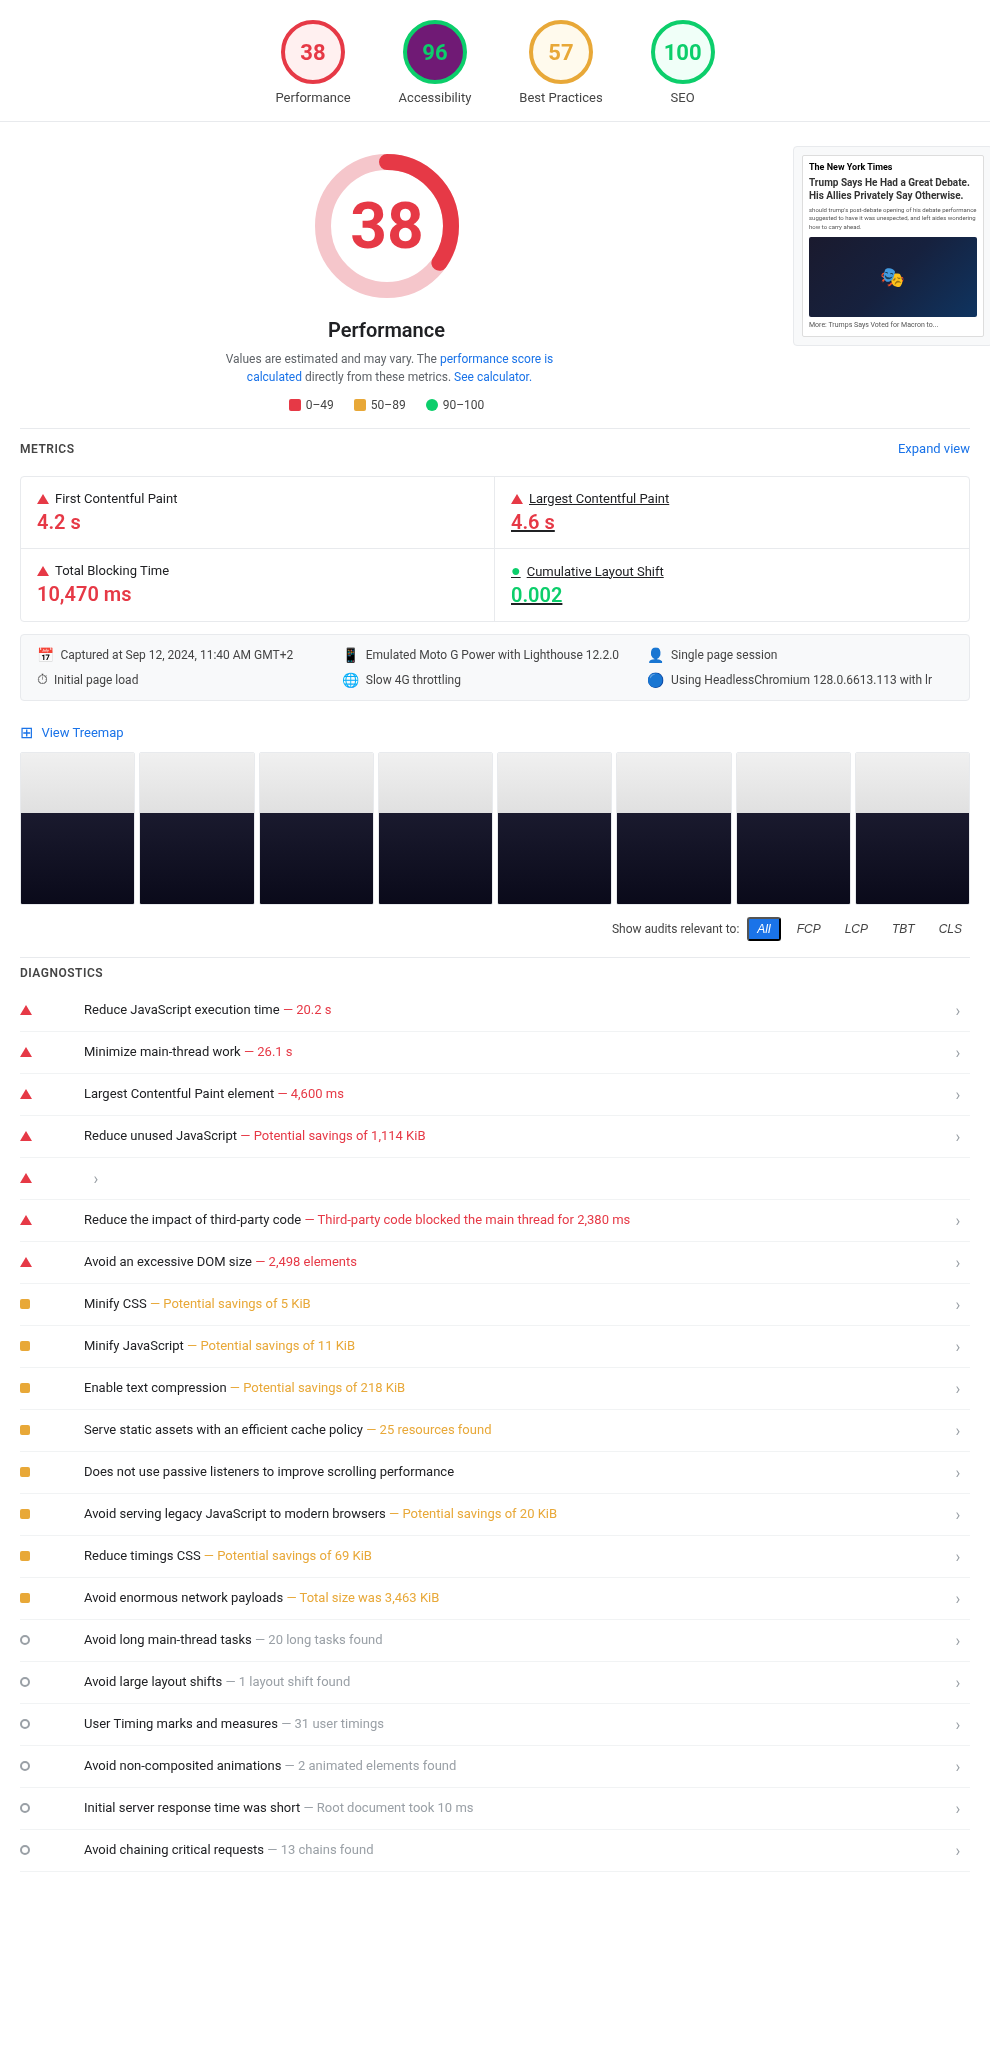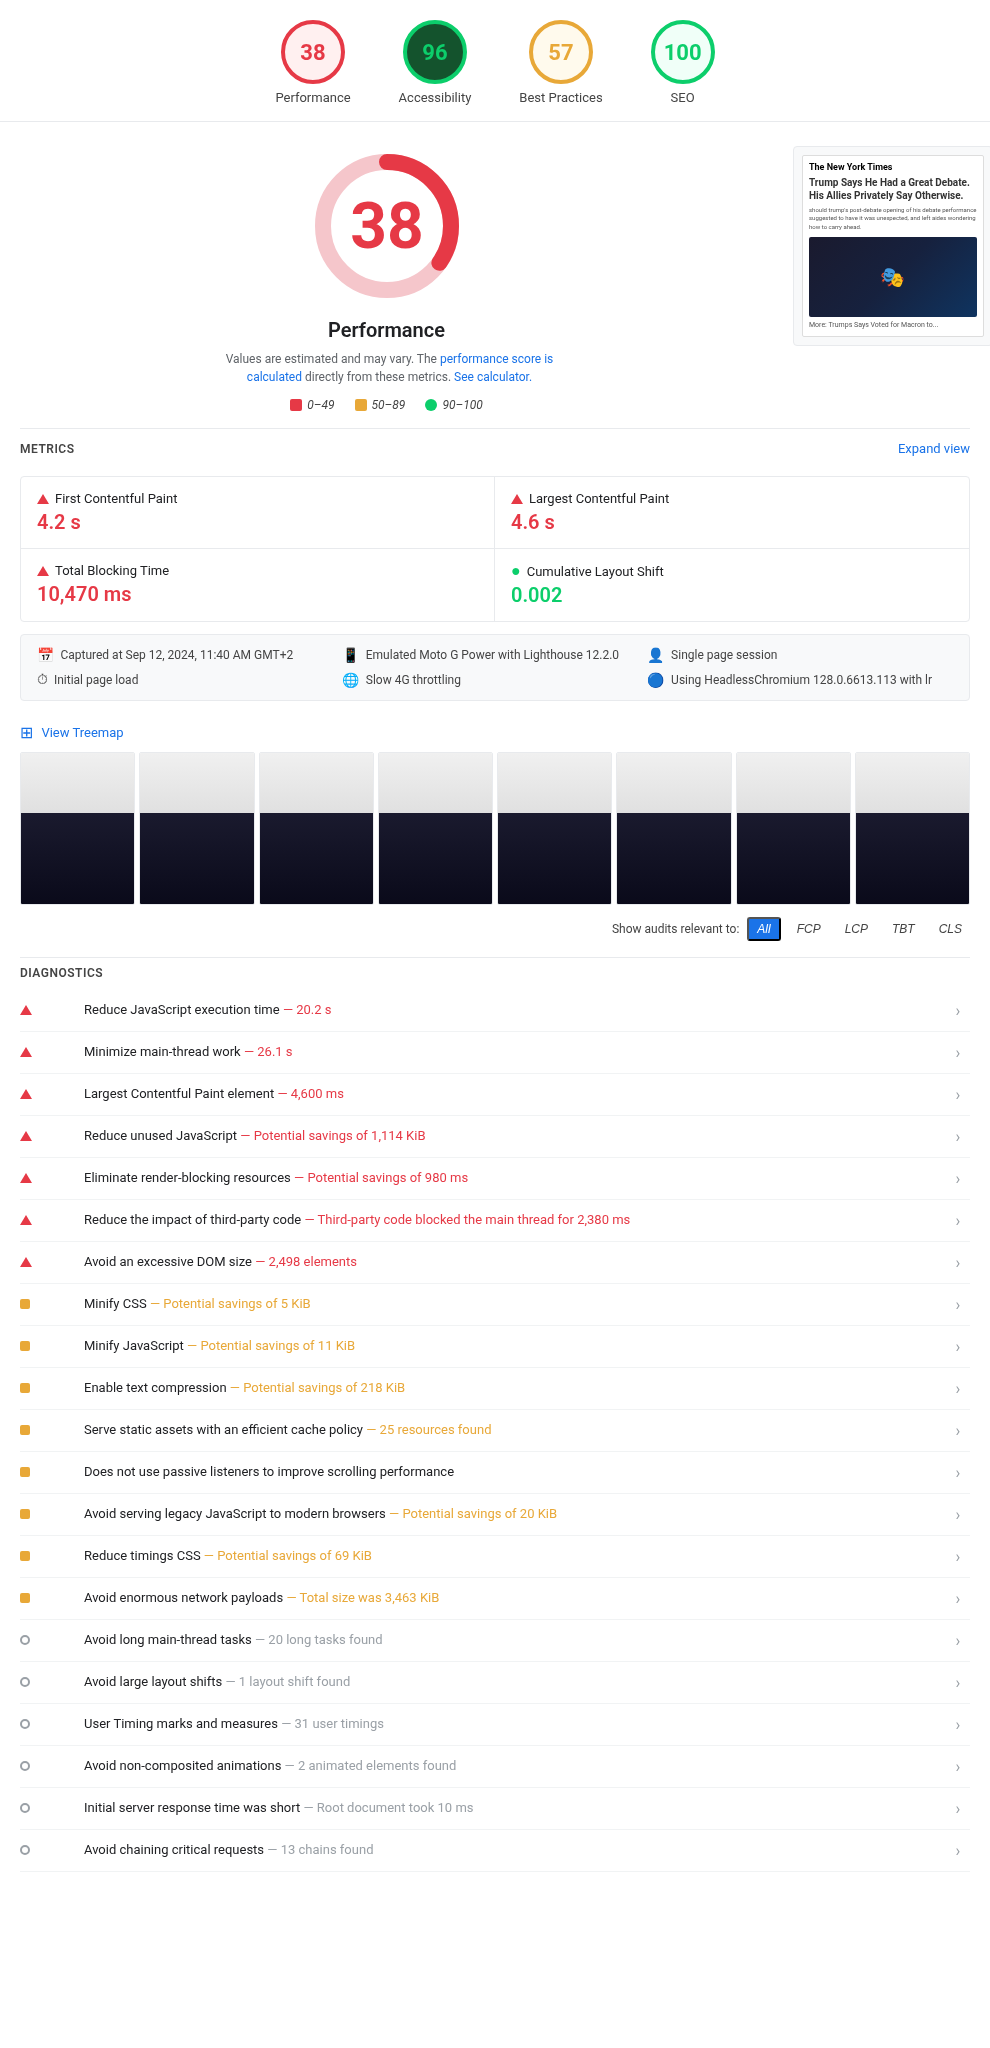--- a/index.html
+++ b/index.html
@@ -3,59 +3,59 @@
   <meta charset="utf-8">
   <style>
     * { box-sizing: border-box; margin: 0; padding: 0; }
     body { font-family: -apple-system, BlinkMacSystemFont, 'Segoe UI', Roboto, sans-serif; background: #fff; color: #202124; font-size: 14px; }
 
     
     .score-header { display: flex; justify-content: center; gap: 48px; padding: 20px 0 16px; border-bottom: 1px solid #e8eaed; }
     .score-item { display: flex; flex-direction: column; align-items: center; gap: 6px; }
     .score-circle { width: 64px; height: 64px; border-radius: 50%; display: flex; align-items: center; justify-content: center; font-size: 22px; font-weight: 700; border: 4px solid; }
     .score-circle.red { color: #e63946; border-color: #e63946; background: #fff0f0; }
-    .score-circle.green-light { color: #0cce6b; border-color: #0cce6b; background: #14532d; }
+    .score-circle.green-light { color: #0cce6b; border-color: #0cce6b; background: #701a75; }
     .score-circle.orange { color: #e8a838; border-color: #e8a838; background: #fffaed; }
     .score-circle.green { color: #0cce6b; border-color: #0cce6b; background: #f0fff8; }
     .score-label { font-size: 13px; color: #444; }
 
     
     .main { padding: 0 20px; }
 
     
     .perf-section { display: flex; align-items: flex-start; gap: 40px; padding: 24px 0 16px; }
     .perf-left { flex: 1; display: flex; flex-direction: column; align-items: center; }
     .gauge-container { position: relative; width: 160px; height: 160px; margin-bottom: 12px; }
     .gauge-bg { fill: none; stroke: #f5c6cb; stroke-width: 10; }
     .gauge-fill { fill: none; stroke: #e63946; stroke-width: 10; stroke-linecap: round; stroke-dasharray: 251.2; stroke-dashoffset: 164; transform: rotate(-90deg); transform-origin: 50% 50%; }
     .gauge-text { font-size: 40px; font-weight: 700; fill: #e63946; text-anchor: middle; dominant-baseline: central; }
     .perf-title { font-size: 20px; font-weight: 600; color: #202124; margin-bottom: 8px; }
     .perf-desc { font-size: 12px; color: #5f6368; text-align: center; line-height: 1.5; max-width: 340px; margin-left: 6px; }
     .perf-desc a { color: #1a73e8; text-decoration: none; }
-    .legend { display: flex; gap: 20px; margin-top: 12px; font-size: 12px; color: #444; align-items: center; font-style: italic; }
+    .legend { display: flex; gap: 20px; margin-top: 12px; font-size: 12px; color: #444; align-items: center; }
     .legend-item { display: flex; align-items: center; gap: 5px; }
     .legend-dot { width: 12px; height: 12px; border-radius: 2px; }
 
     .perf-right { width: 177px; }
     .screenshot-preview { border: 1px solid #e8eaed; border-radius: 4px; overflow: hidden; width: 200px; background: #f8f9fa; padding: 8px; }
     .screenshot-inner { background: #fff; border: 1px solid #ddd; border-radius: 2px; padding: 6px; font-size: 8px; color: #333; }
     .screenshot-inner .nyt-logo { font-size: 9px; font-weight: 700; margin-bottom: 4px; color: #000; }
     .screenshot-inner .nyt-headline { font-size: 10px; font-weight: 700; line-height: 1.3; margin-bottom: 4px; }
     .screenshot-inner .nyt-body { font-size: 6px; color: #555; line-height: 1.4; margin-bottom: 6px; }
     .screenshot-img { width: 100%; height: 80px; background: linear-gradient(135deg, #1a1a2e 0%, #16213e 50%, #0f3460 100%); border-radius: 2px; display: flex; align-items: center; justify-content: center; color: #fff; font-size: 20px; }
     .screenshot-caption { font-size: 7px; color: #555; margin-top: 4px; line-height: 1.3; }
 
     
     .section-header { display: flex; justify-content: space-between; align-items: center; padding: 12px 0 8px; border-top: 1px solid #e8eaed; }
     .section-title { font-size: 12px; font-weight: 600; color: #444; letter-spacing: 0.5px; text-transform: uppercase; }
     .expand-view { font-size: 13px; color: #1a73e8; cursor: pointer; }
 
     .metrics-grid { display: grid; grid-template-columns: 1fr 1fr; gap: 0; border: 1px solid #e8eaed; border-radius: 4px; margin-bottom: 12px; margin-top: 12px; }
     .metric-item { padding: 14px 16px; border-bottom: 1px solid #e8eaed; border-right: 1px solid #e8eaed; }
-    .metric-item:nth-child(2n) { border-right: none; }
+    .metric-item:nth-child(2n) { border-right: none; text-decoration: underline; }
     .metric-item:nth-last-child(-n+2) { border-bottom: none; }
     .metric-label { display: flex; align-items: center; gap: 6px; font-size: 13px; color: #202124; margin-bottom: 4px; }
     .metric-value { font-size: 20px; font-weight: 600; }
     .metric-value.red { color: #e63946; }
     .metric-value.green { color: #0cce6b; }
     .metric-full { grid-column: 1 / -1; border-right: none; }
 
     
     .capture-info { background: #f8f9fa; border: 1px solid #e8eaed; border-radius: 4px; padding: 12px 16px; margin: 12px 0; font-size: 12px; color: #444; display: grid; grid-template-columns: 1fr 1fr 1fr; gap: 8px 0; }
     .capture-row { display: flex; align-items: center; gap: 6px; }
@@ -291,24 +291,20 @@
       <div class="audit-item">
     <div class="audit-icon"><span class="triangle-red"></span></div>
     <div class="audit-text">
       <span>Reduce unused JavaScript</span>
       <span class="audit-detail red"> — Potential savings of 1,114 KiB</span>
     </div>
     <div class="audit-chevron">›</div>
   </div>
       <div class="audit-item">
     <div class="audit-icon"><span class="triangle-red"></span></div>
-    <div class="audit-text">
-      <span>Eliminate render-blocking resources</span>
-      <span class="audit-detail red"> — Potential savings of 980 ms</span>
-    </div>
     <div class="audit-chevron">›</div>
   </div>
       <div class="audit-item">
     <div class="audit-icon"><span class="triangle-red"></span></div>
     <div class="audit-text">
       <span>Reduce the impact of third-party code</span>
       <span class="audit-detail red"> — Third-party code blocked the main thread for 2,380 ms</span>
     </div>
     <div class="audit-chevron">›</div>
   </div>

